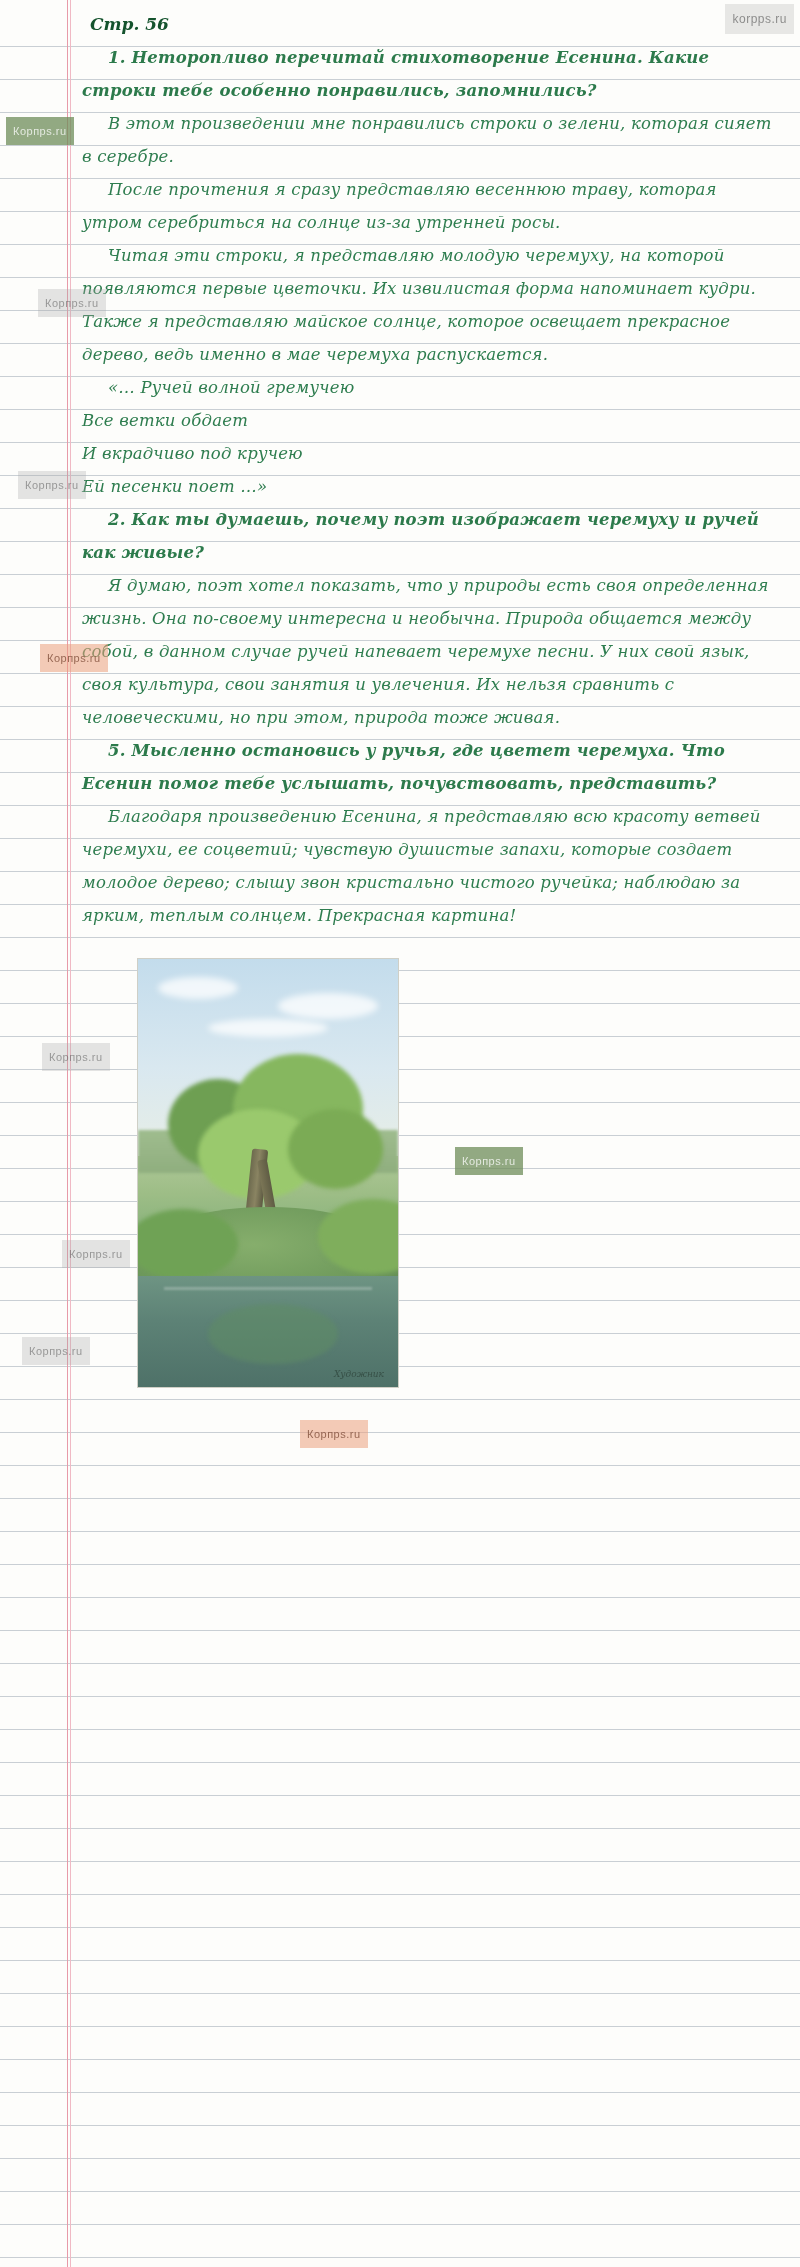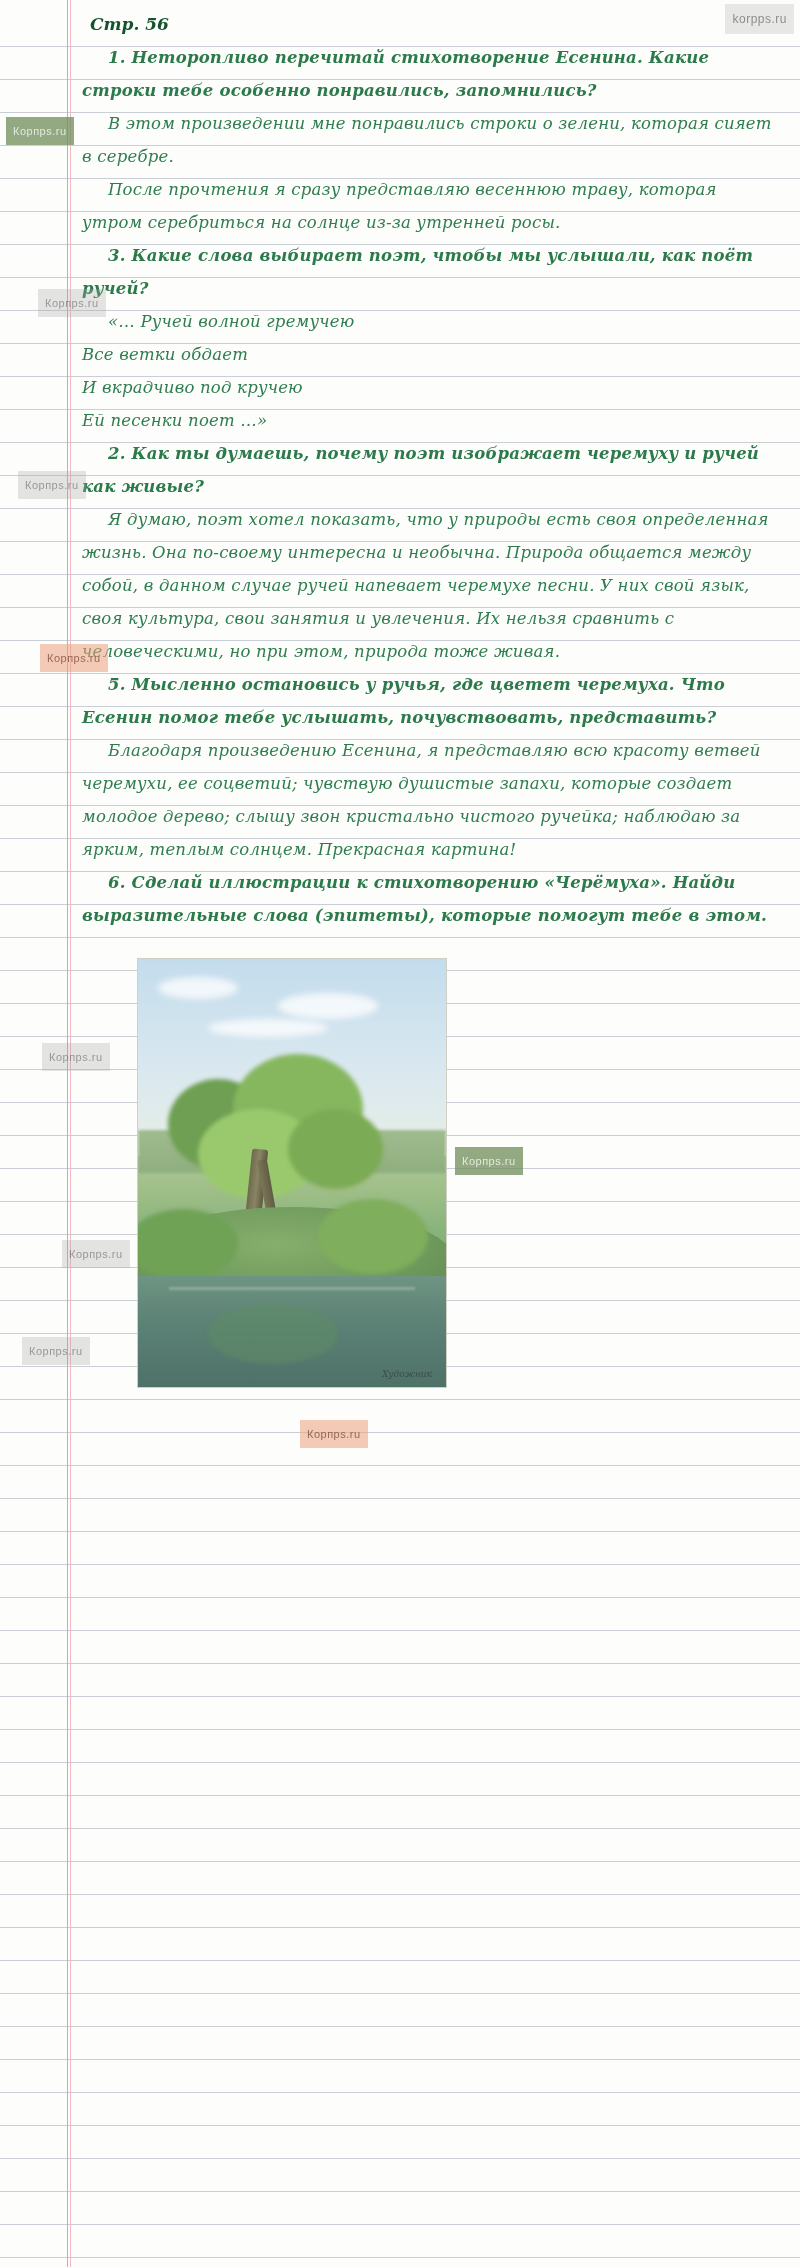--- a/index.html
+++ b/index.html
@@ -101,21 +101,21 @@
     top: 4px; right: 6px;
     background: rgba(190,190,190,0.35);
     color: rgba(80,80,80,0.6);
     font-size: 12px;
   }
 
   
   .figure {
     position: relative;
     margin: 26px 0 0 55px;
-    width: 310px;
+    width: 262px;
     height: 430px;
     border: 1px solid #cfcfc6;
     background: linear-gradient(to bottom, #cfe2ef 0%, #dfeaf2 28%, #b9cfa2 40%, #9dbd86 55%, #7fae78 68%, #6e9b82 80%, #5f8d7f 100%);
     overflow: hidden;
   }
   .sky {
     position: absolute; left:0; right:0; top:0; height: 46%;
     background: linear-gradient(to bottom, #c3dcec 0%, #d9e8f0 55%, #e7eee6 100%);
   }
   .cloud {
@@ -184,34 +184,33 @@
   <div class="wm tr">korpps.ru</div>
 
   <div class="content">
 
     <div class="pagenum">Стр. 56</div>
 
     <p class="hw bold block indent">1. Неторопливо перечитай стихотворение Есенина. Какие строки тебе особенно понравились, запомнились?</p>
     <p class="hw block indent">В этом произведении мне понравились строки о зелени, которая сияет в серебре.</p>
     <p class="hw block indent">После прочтения я сразу представляю весеннюю траву, которая утром серебриться на солнце из-за утренней росы.</p>
 
-
-    <p class="hw bold block indent">3. Какие слова выбирает поэт, чтобы мы услышали, как поёт ручей?</p>
+    <p class="hw block indent">Читая эти строки, я представляю молодую черемуху, на которой появляются первые цветочки. Их извилистая форма напоминает кудри. Также я представляю майское солнце, которое освещает прекрасное дерево, ведь именно в мае черемуха распускается.</p>
+
     <p class="hw poem-line first">«… Ручей волной гремучею</p>
     <p class="hw poem-line">Все ветки обдает</p>
     <p class="hw poem-line">И вкрадчиво под кручею</p>
     <p class="hw poem-line">Ей песенки поет …»</p>
 
     <p class="hw bold block indent">2. Как ты думаешь, почему поэт изображает черемуху и ручей как живые?</p>
     <p class="hw block indent">Я думаю, поэт хотел показать, что у природы есть своя определенная жизнь. Она по-своему интересна и необычна. Природа общается между собой, в данном случае ручей напевает черемухе песни. У них свой язык, своя культура, свои занятия и увлечения. Их нельзя сравнить с человеческими, но при этом, природа тоже живая.</p>
 
     <p class="hw bold block indent">5. Мысленно остановись у ручья, где цветет черемуха. Что Есенин помог тебе услышать, почувствовать, представить?</p>
     <p class="hw block indent">Благодаря произведению Есенина, я представляю всю красоту ветвей черемухи, ее соцветий; чувствую душистые запахи, которые создает молодое дерево; слышу звон кристально чистого ручейка; наблюдаю за ярким, теплым солнцем. Прекрасная картина!</p>
 
-    <p class="hw bold block indent">6. Сделай иллюстрации к стихотворению «Черёмуха». Найди выразительные слова (эпитеты), которые помогут тебе в этом.</p>
 
     <div class="figure">
       <div class="sky"></div>
       <div class="cloud" style="left:20px; top:18px; width:80px; height:22px;"></div>
       <div class="cloud" style="left:140px; top:34px; width:100px; height:26px;"></div>
       <div class="cloud" style="left:70px; top:60px; width:120px; height:18px;"></div>
       <div class="farbank"></div>
 
       <div class="foliage" style="left:30px; top:120px; width:100px; height:90px; background:#6e9f52;"></div>
       <div class="foliage" style="left:95px; top:95px; width:130px; height:110px; background:#86b75f;"></div>

